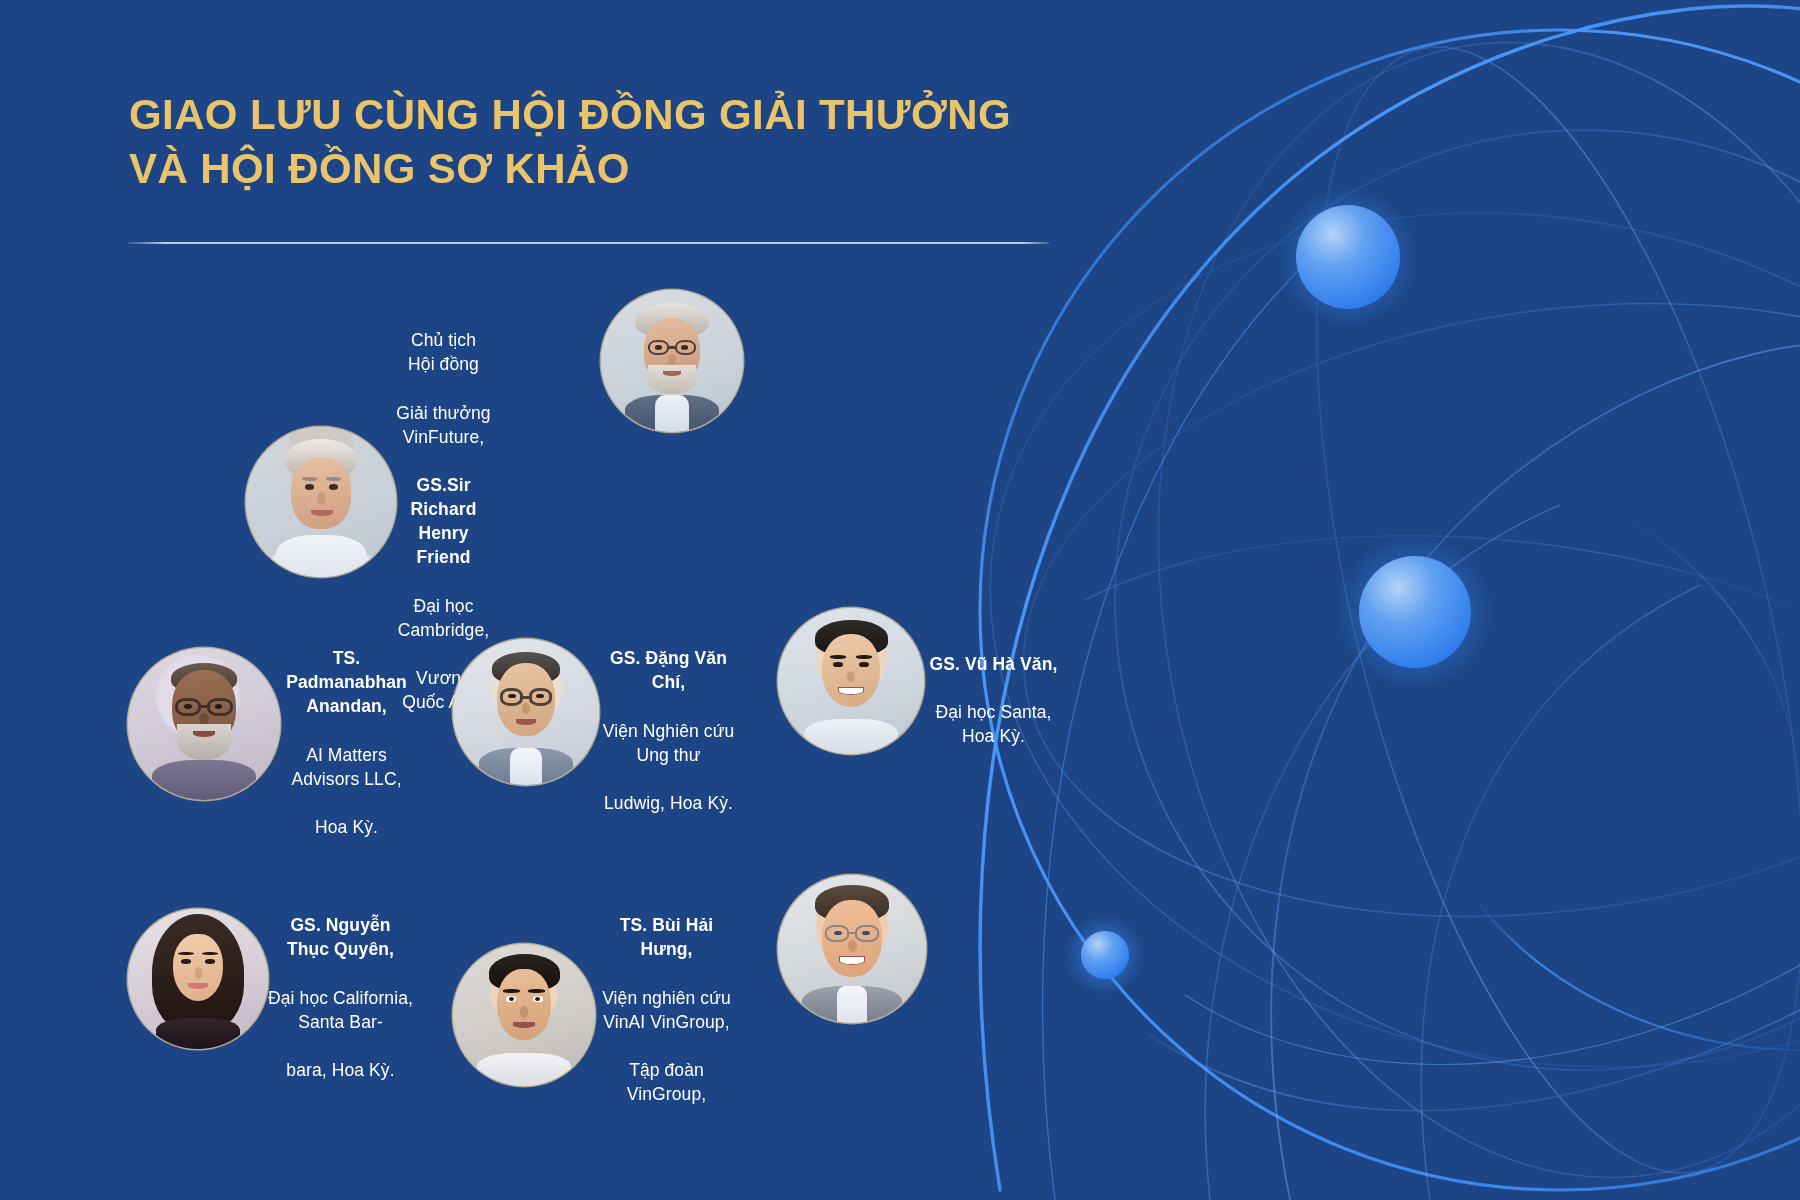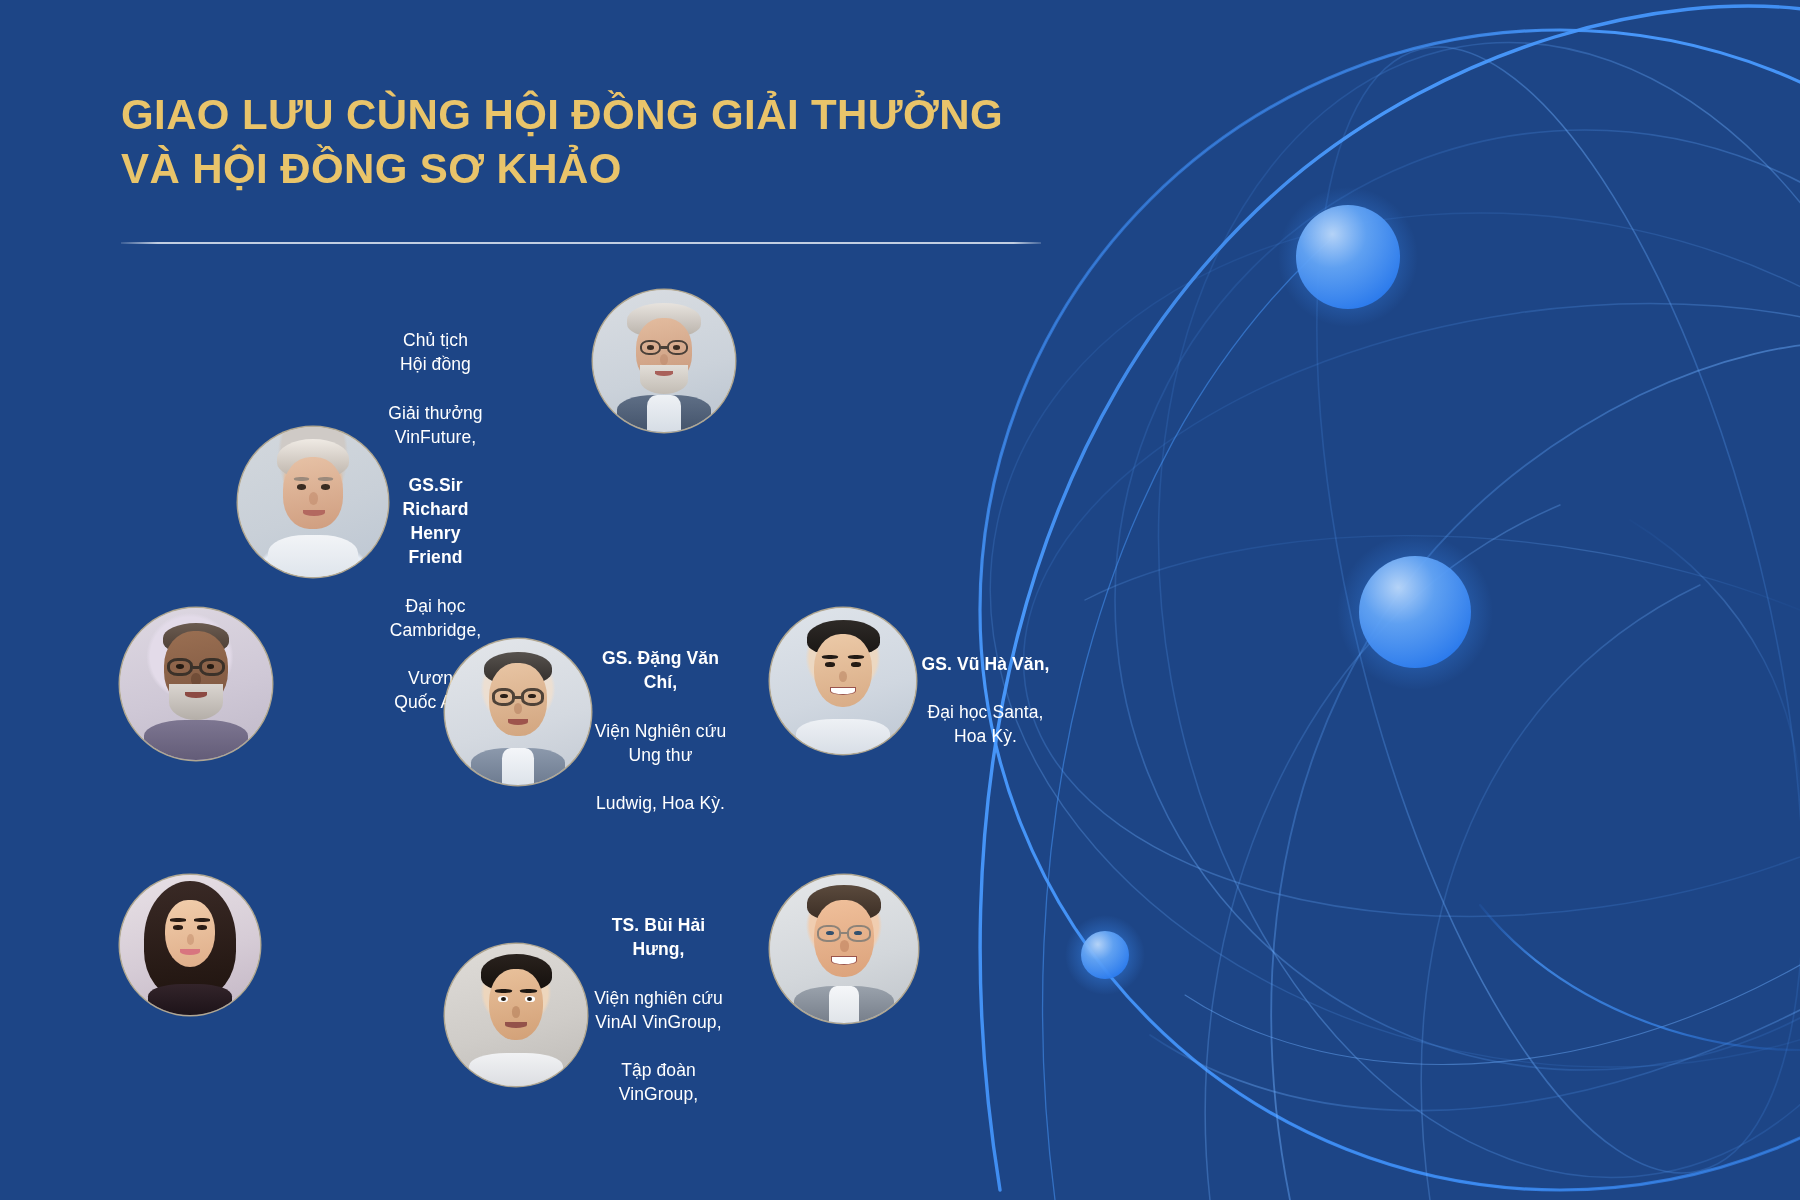--- a/index.html
+++ b/index.html
@@ -27,21 +27,21 @@
     position: absolute;
     top: 0;
     left: 0;
     width: 1800px;
     height: 1200px;
   }
 
   
   #content {
     position: absolute;
-    top: 0; left: 8px;
+    top: 0; left: 16px;
     width: 1100px;
     height: 1200px;
   }
 
   #title-block {
     position: absolute;
     left: 113px;
     top: 88px;
     width: 920px;
   }
@@ -260,20 +260,25 @@
           <div class="glass-r" style="left:52%;top:33%;width:17%;height:12%;border-color:#3b3129;border-width:3px;"></div>
           <div class="glass-bridge" style="left:48%;top:38%;width:4%;background:#3b3129;height:3px;"></div>
           <div class="eye" style="left:37%;top:37%;width:5%;height:3.2%;background:#241a12;"></div>
           <div class="eye" style="left:57%;top:37%;width:5%;height:3.2%;background:#241a12;"></div>
           <div class="nose" style="left:47%;top:43%;width:6%;height:8%;background:rgba(90,58,40,0.5);"></div>
           <div class="beard" style="left:32%;top:50%;width:36%;height:24%;background:linear-gradient(180deg,#dad5d0,#b4aea8);"></div>
           <div class="mouth" style="left:43%;top:55%;width:14%;height:4%;background:#8c4a43;"></div>
           <div class="sk" style="left:16%;top:74%;width:68%;height:26%;border-radius:40% 40% 0 0;background:linear-gradient(180deg,#7d7691,#635c78);"></div>
         </div>
       </div>
+      <div class="caption">
+        <span class="b">TS. Padmanabhan Anandan,</span><br>
+        <span>AI Matters Advisors LLC,</span><br>
+        <span>Hoa Kỳ.</span>
+      </div>
     </div>
 
     <div class="person" style="width:285px;">
       <div class="avatar" style="width:146px;height:146px;">
         <div class="portrait" style="background:
                radial-gradient(circle at 50% 34%, #ecdfd2 0 28%, rgba(236,223,210,0) 31%),
                linear-gradient(165deg,#e3e6ea 0%,#d4d9e0 58%,#c2c9d3 100%);">
           <div class="sk" style="left:27%;top:9%;width:46%;height:22%;border-radius:50% 50% 38% 38%;background:linear-gradient(180deg,#57524e,#322e2b);"></div>
           <div class="sk" style="left:30%;top:17%;width:40%;height:50%;border-radius:46% 46% 46% 46%;background:linear-gradient(170deg,#e8c5a4,#d2a57f);"></div>
           <div class="glass-l" style="left:32%;top:34%;width:16%;height:12%;border-color:#4e4238;border-width:3px;"></div>
@@ -328,20 +333,25 @@
           <div class="sk" style="left:32%;top:18%;width:36%;height:48%;border-radius:46% 46% 50% 50%;background:linear-gradient(170deg,#f1cdab,#dfae8a);"></div>
           <div class="eye" style="left:38%;top:36%;width:7%;height:3.6%;background:#2a1b14;border-radius:45%;"></div>
           <div class="eye" style="left:55%;top:36%;width:7%;height:3.6%;background:#2a1b14;border-radius:45%;"></div>
           <div class="brow" style="left:36%;top:31%;width:11%;height:2.4%;background:#271a13;"></div>
           <div class="brow" style="left:53%;top:31%;width:11%;height:2.4%;background:#271a13;"></div>
           <div class="nose" style="left:47.5%;top:42%;width:5.5%;height:8%;background:rgba(182,126,93,0.4);"></div>
           <div class="mouth" style="left:43%;top:53%;width:14%;height:4.5%;background:#d8757f;"></div>
           <div class="sk" style="left:20%;top:78%;width:60%;height:22%;border-radius:40% 40% 0 0;background:linear-gradient(180deg,#33242a,#1d1319);"></div>
         </div>
       </div>
+      <div class="caption">
+        <span class="b">GS. Nguyễn Thục Quyên,</span><br>
+        <span>Đại học California, Santa Bar-</span><br>
+        <span>bara, Hoa Kỳ.</span>
+      </div>
     </div>
 
     <div class="person" style="width:285px;">
       <div class="avatar" style="width:142px;height:142px;">
         <div class="portrait" style="background:
                radial-gradient(circle at 50% 34%, #edd6bd 0 27%, rgba(237,214,189,0) 30%),
                linear-gradient(165deg,#dfdcd8 0%,#cfccc8 58%,#bdbab6 100%);">
           <div class="sk" style="left:25%;top:7%;width:50%;height:26%;border-radius:50% 50% 36% 36%;background:linear-gradient(180deg,#29221d,#15100d);"></div>
           <div class="sk" style="left:31%;top:18%;width:38%;height:50%;border-radius:46% 46% 48% 48%;background:linear-gradient(170deg,#e9c19b,#d2a077);"></div>
           <div class="eye" style="left:37%;top:37%;width:7.5%;height:4%;background:#ffffff;border-radius:45%;"></div>

